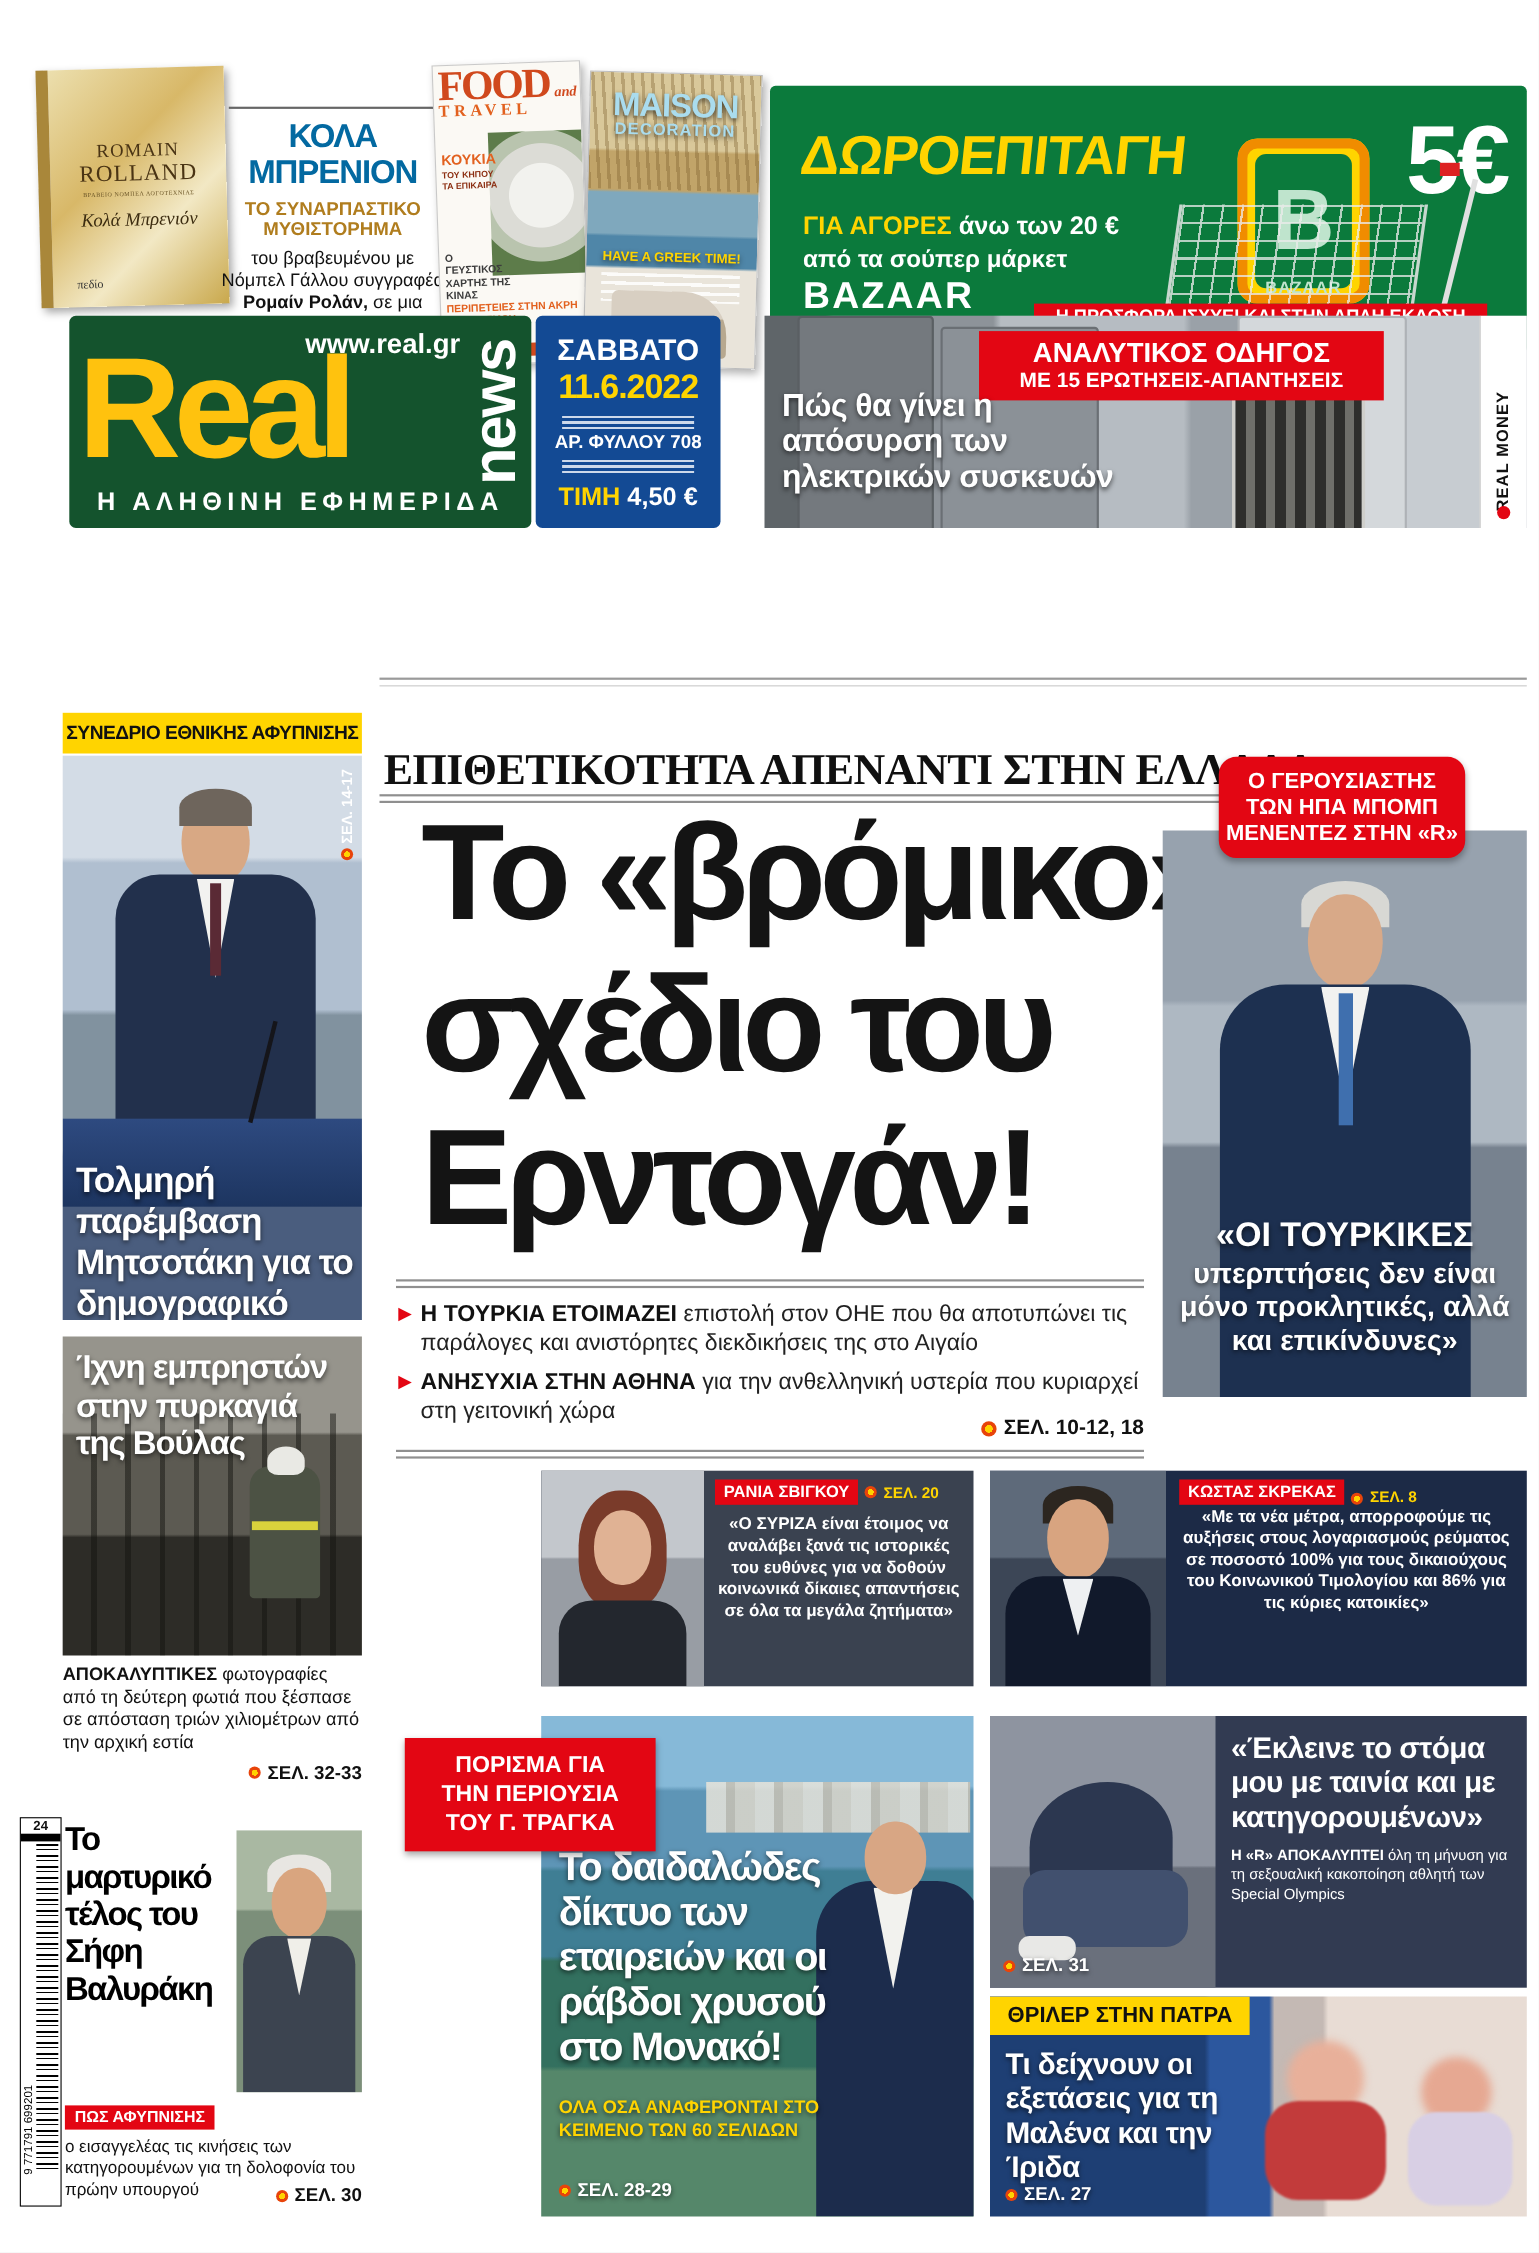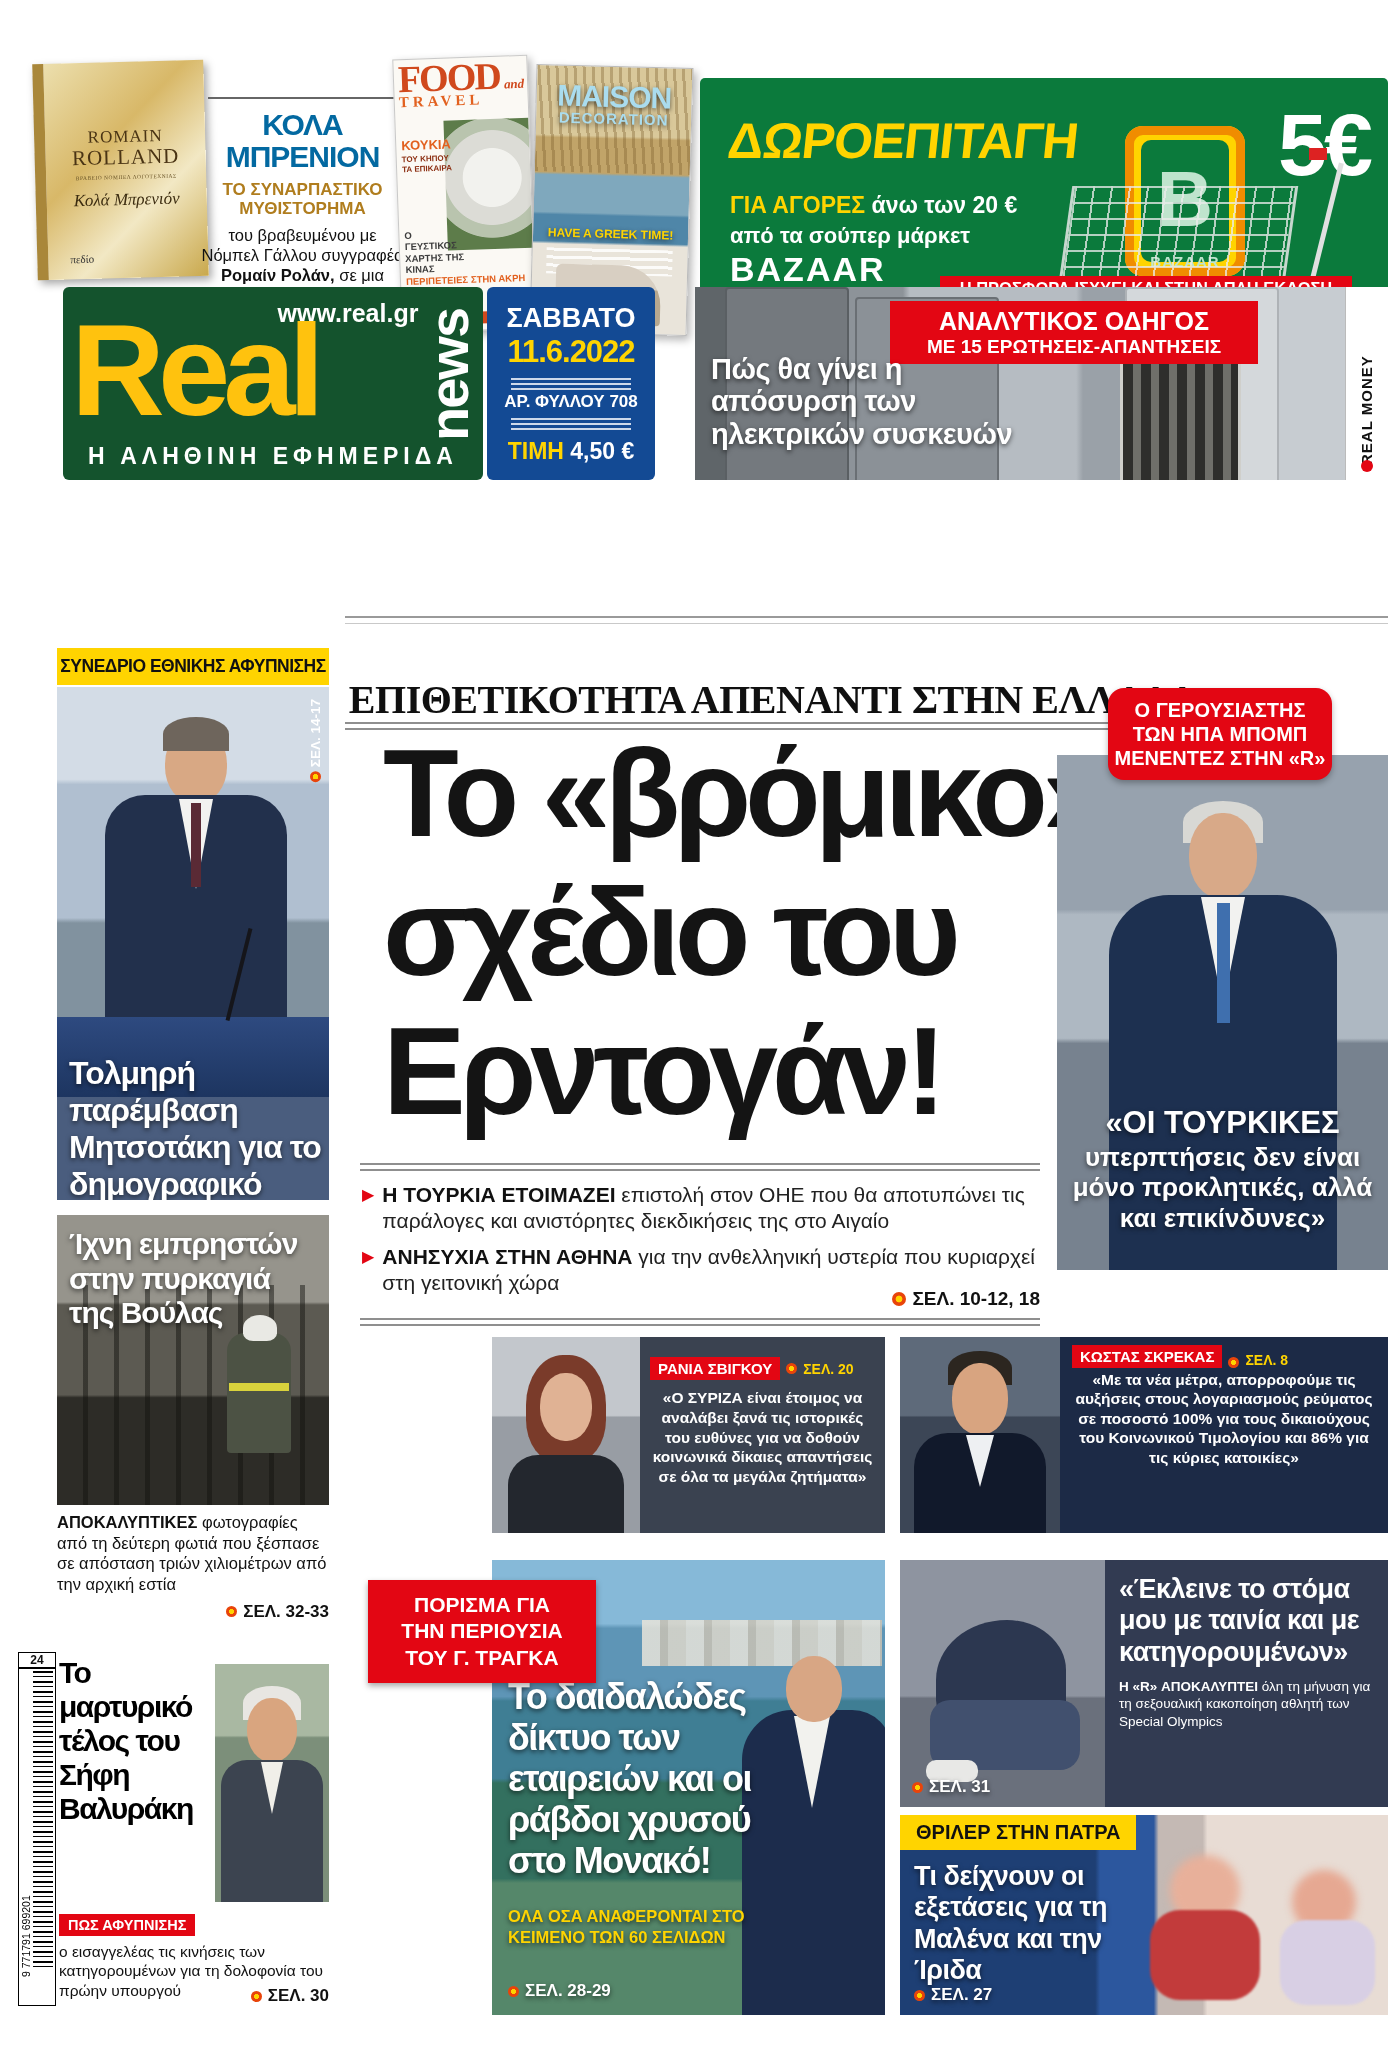--- a/index.html
+++ b/index.html
@@ -203,21 +203,21 @@
     </div>
     <span class="chip" style="position:absolute;left:2px;top:266px;font-size:14.5px;padding:3px 9px">ΠΩΣ ΑΦΥΠΝΙΣΗΣ</span>
     <div class="abs" style="left:2px;top:294px;width:268px;font-size:15.5px;line-height:1.25;color:#111">ο εισαγγελέας τις κινήσεις των κατηγορουμένων για τη δολοφονία του πρώην υπουργού</div>
     <div class="abs pages" style="right:0;top:338px;font-size:17px">
       <span class="dot dotsm"></span>
       <span>ΣΕΛ. 30</span>
     </div>
   </div>
 
   <div class="abs" style="left:18px;top:1652px;width:36px;height:352px;border:1px solid #000;background:#fff">
-    <div class="c b7" style="font-size:12px;border-bottom:2px solid #000000">24</div>
+    <div class="c b7" style="font-size:12px;border-bottom:7px solid #000000">24</div>
     <div style="margin:2px auto 0;width:20px;height:300px;float:right;margin-right:2px;
                 background:repeating-linear-gradient(180deg,#000 0 2px,#fff 2px 5px,#000 5px 6px,#fff 6px 10px)"></div>
     <div class="abs vert" style="left:1px;top:24px;height:300px;font-size:10.5px;color:#000">9 771791 699201</div>
   </div>
 
   <div class="abs" style="left:345px;top:616px;width:1043px;height:5px;border-top:2px solid #9a9a9a;border-bottom:1px solid #c9c9c9"></div>
 
   <div class="abs c b7 serif" style="left:345px;top:676px;width:855px;font-size:40px;letter-spacing:-.5px;color:#101010">ΕΠΙΘΕΤΙΚΟΤΗΤΑ ΑΠΕΝΑΝΤΙ ΣΤΗΝ ΕΛΛΑΔΑ</div>
   <div class="abs rule2" style="left:345px;top:722px;width:985px"></div>
 
@@ -262,21 +262,21 @@
     <span>ΣΕΛ. 10-12, 18</span>
   </div>
   <div class="abs rule2" style="left:360px;top:1318px;width:680px"></div>
 
   <div class="abs photo" style="left:492px;top:1337px;width:393px;height:196px;background:#3a4250;display:flex">
     <div style="position:relative;width:148px;flex:none;background:linear-gradient(180deg,#c3c7cc 0 40%,#989da4 41% 100%);overflow:hidden">
       <div class="abs" style="left:34px;top:18px;width:80px;height:108px;border-radius:46% 46% 40% 40%;background:#7a3b2a"></div>
       <div class="abs" style="left:48px;top:36px;width:52px;height:68px;border-radius:48%;background:#e0b294"></div>
       <div class="abs" style="left:16px;top:118px;width:116px;height:80px;border-radius:30px 30px 0 0;background:#23272e"></div>
     </div>
-    <div style="position:relative;flex:1;padding:20px 10px">
+    <div style="position:relative;flex:1;padding:8px 10px">
       <div style="display:flex;align-items:center;gap:6px">
         <span class="chip" style="font-size:15px;padding:3px 8px">ΡΑΝΙΑ ΣΒΙΓΚΟΥ</span>
         <span class="dot dotsm"></span>
         <span class="b8 y" style="font-size:14px">ΣΕΛ. 20</span>
       </div>
       <div class="c b8 w" style="margin-top:8px;font-size:15.5px;line-height:1.28">«Ο ΣΥΡΙΖΑ είναι έτοιμος να αναλάβει ξανά τις ιστορικές του ευθύνες για να δοθούν κοινωνικά δίκαιες απαντήσεις σε όλα τα μεγάλα ζητήματα»</div>
     </div>
   </div>
 
   <div class="abs photo" style="left:900px;top:1337px;width:488px;height:196px;background:#1c2a46;display:flex">

